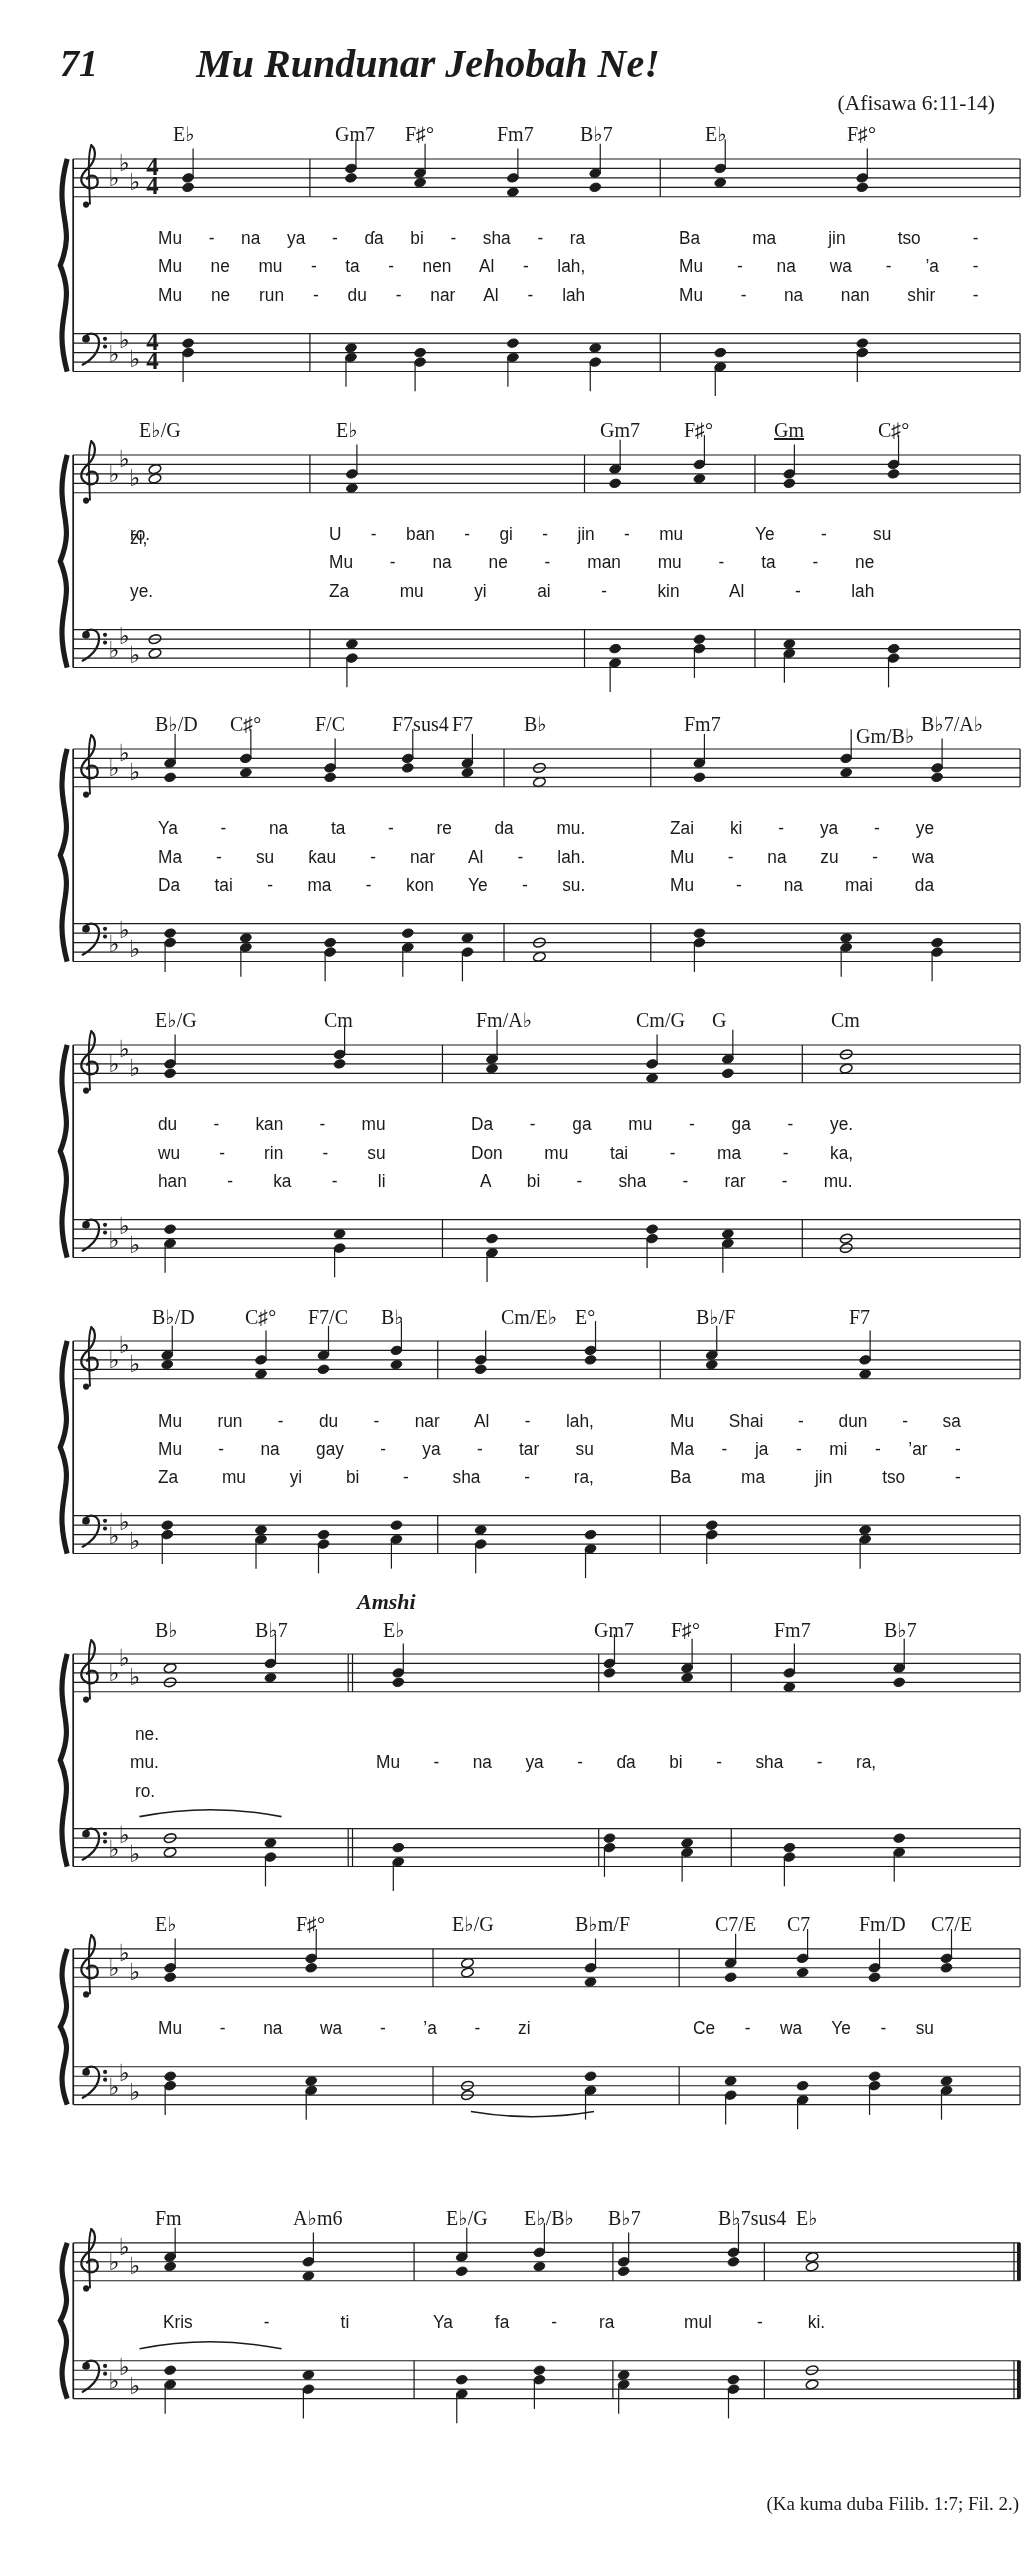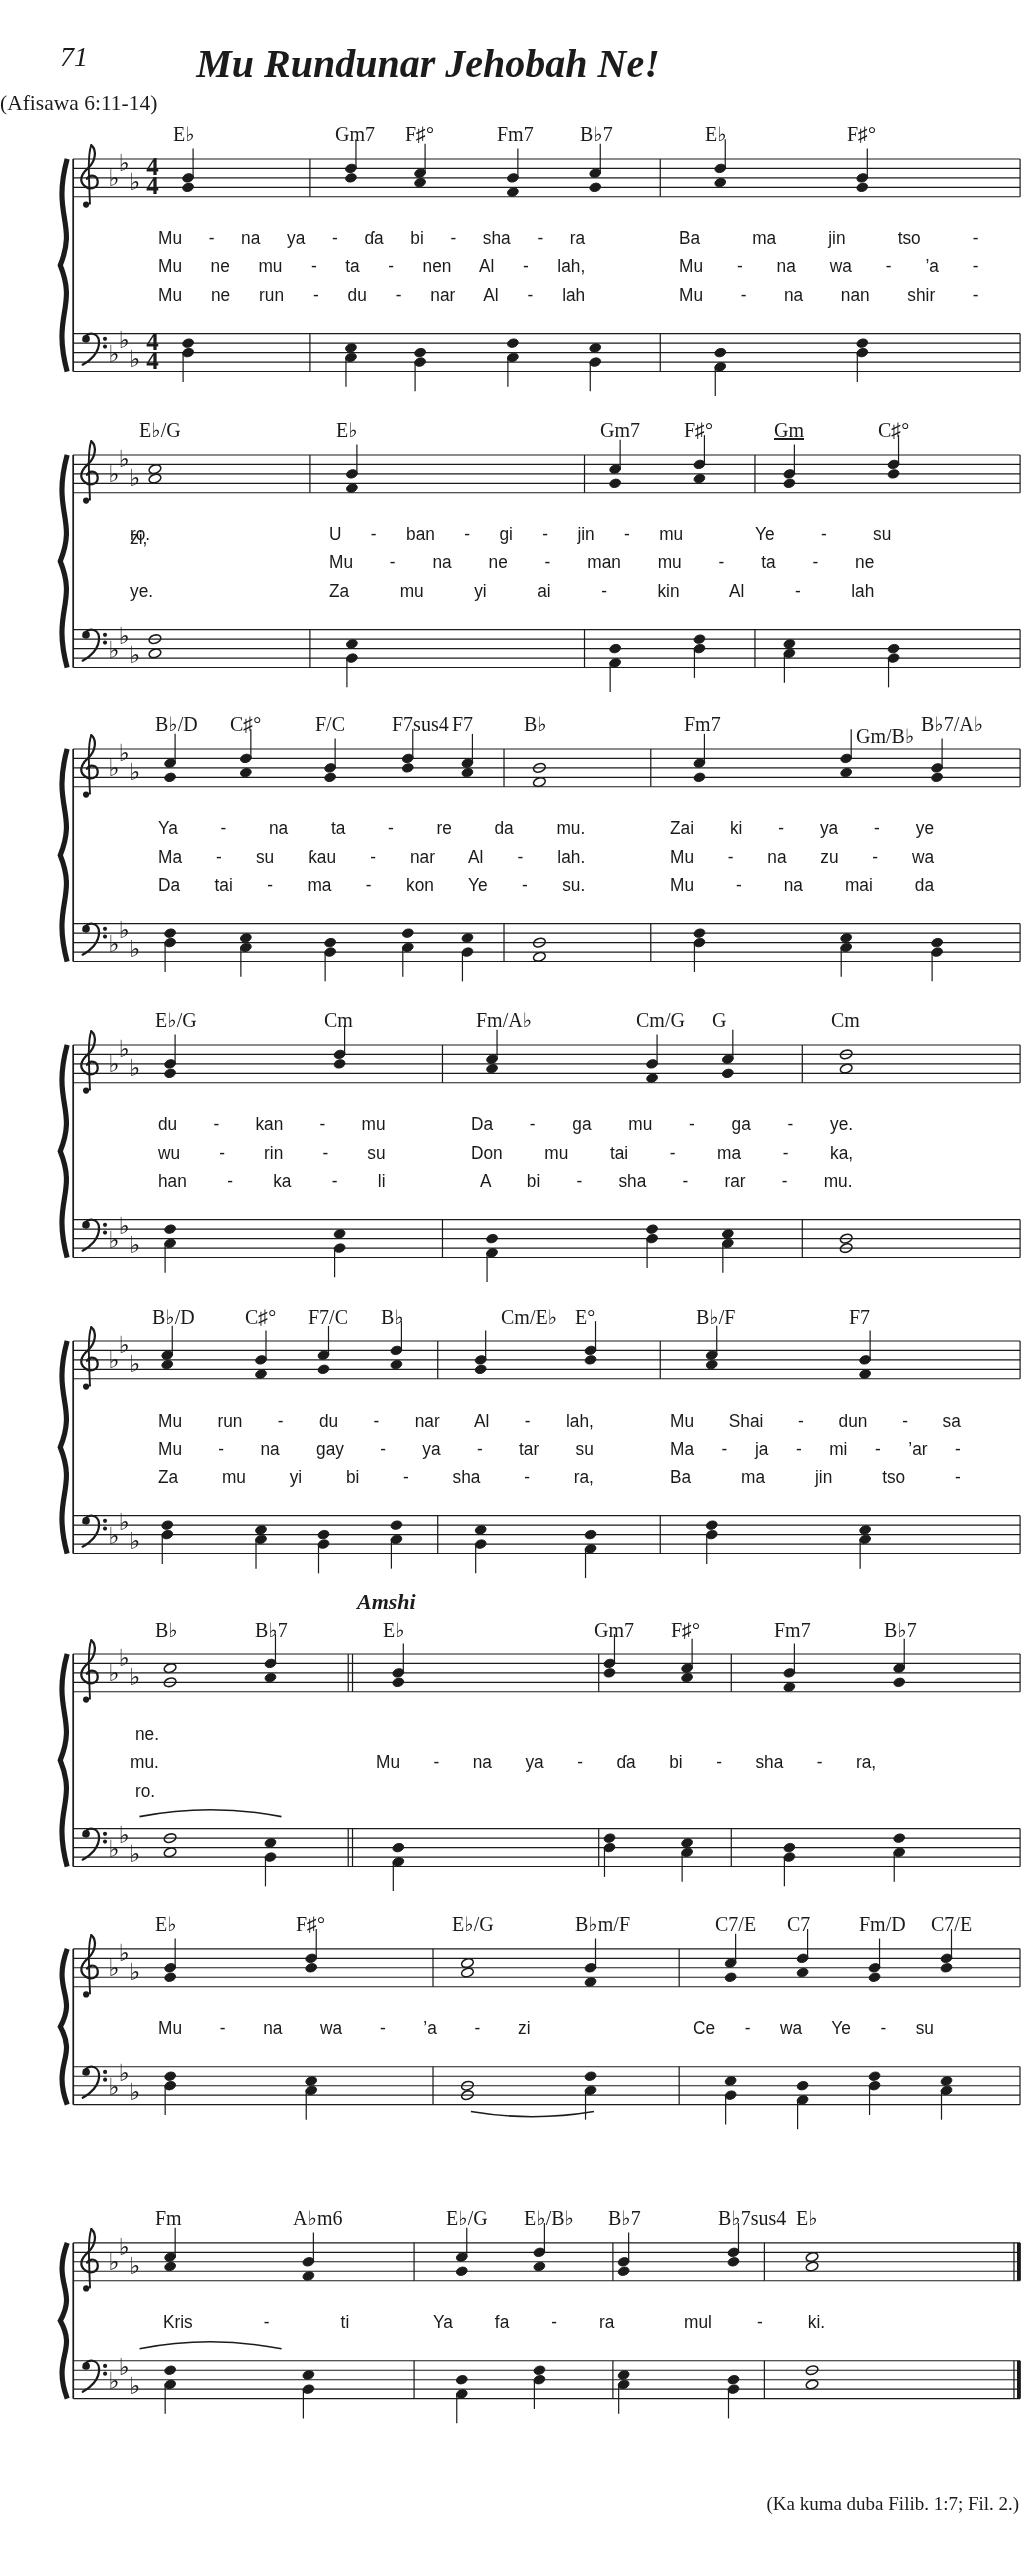--- a/index.html
+++ b/index.html
@@ -1,19 +1,19 @@
 <!DOCTYPE html>
 <html style="font-size:13.8px"><head>
 <meta charset="utf-8">
 <style>
   html,body{margin:0;padding:0;background:#ffffff;}
   body{width:1033px;height:2576px;position:relative;font-family:"Liberation Serif",serif;color:#1b1b1b;overflow:hidden;}
-  .page-number{position:absolute;left:60px;top:41px;font-size:28px;font-weight:normal;font-style:italic;}
+  .page-number{position:absolute;left:60px;top:41px;font-size:38px;font-weight:bold;font-style:italic;}
   .page-title{position:absolute;left:0;top:40px;width:856px;text-align:center;font-size:40px;font-weight:bold;font-style:italic;letter-spacing:0;}
-  .page-subtitle{position:absolute;left:0;top:91px;width:995px;text-align:left;font-size:21.5px;}
+  .page-subtitle{position:absolute;left:0;top:91px;width:995px;text-align:right;font-size:21.5px;}
   .footer-citation{position:absolute;right:13.8px;top:2493px;font-size:19px;}
   .chord{position:absolute;font-size:20px;font-family:"Liberation Serif",serif;white-space:pre;line-height:1;}
   .section-label{position:absolute;font-size:22px;font-style:italic;font-weight:bold;font-family:"Liberation Serif",serif;line-height:1;}
   .lyric{position:absolute;font-size:18px;font-family:"Liberation Sans",sans-serif;line-height:1.1;transform:scaleX(.96);transform-origin:left top;}
   .lyric.justified{text-align:justify;text-align-last:justify;}
   .sysvg{position:absolute;left:0;}
   svg{display:block;}
 </style>
 </head>
 <body>

